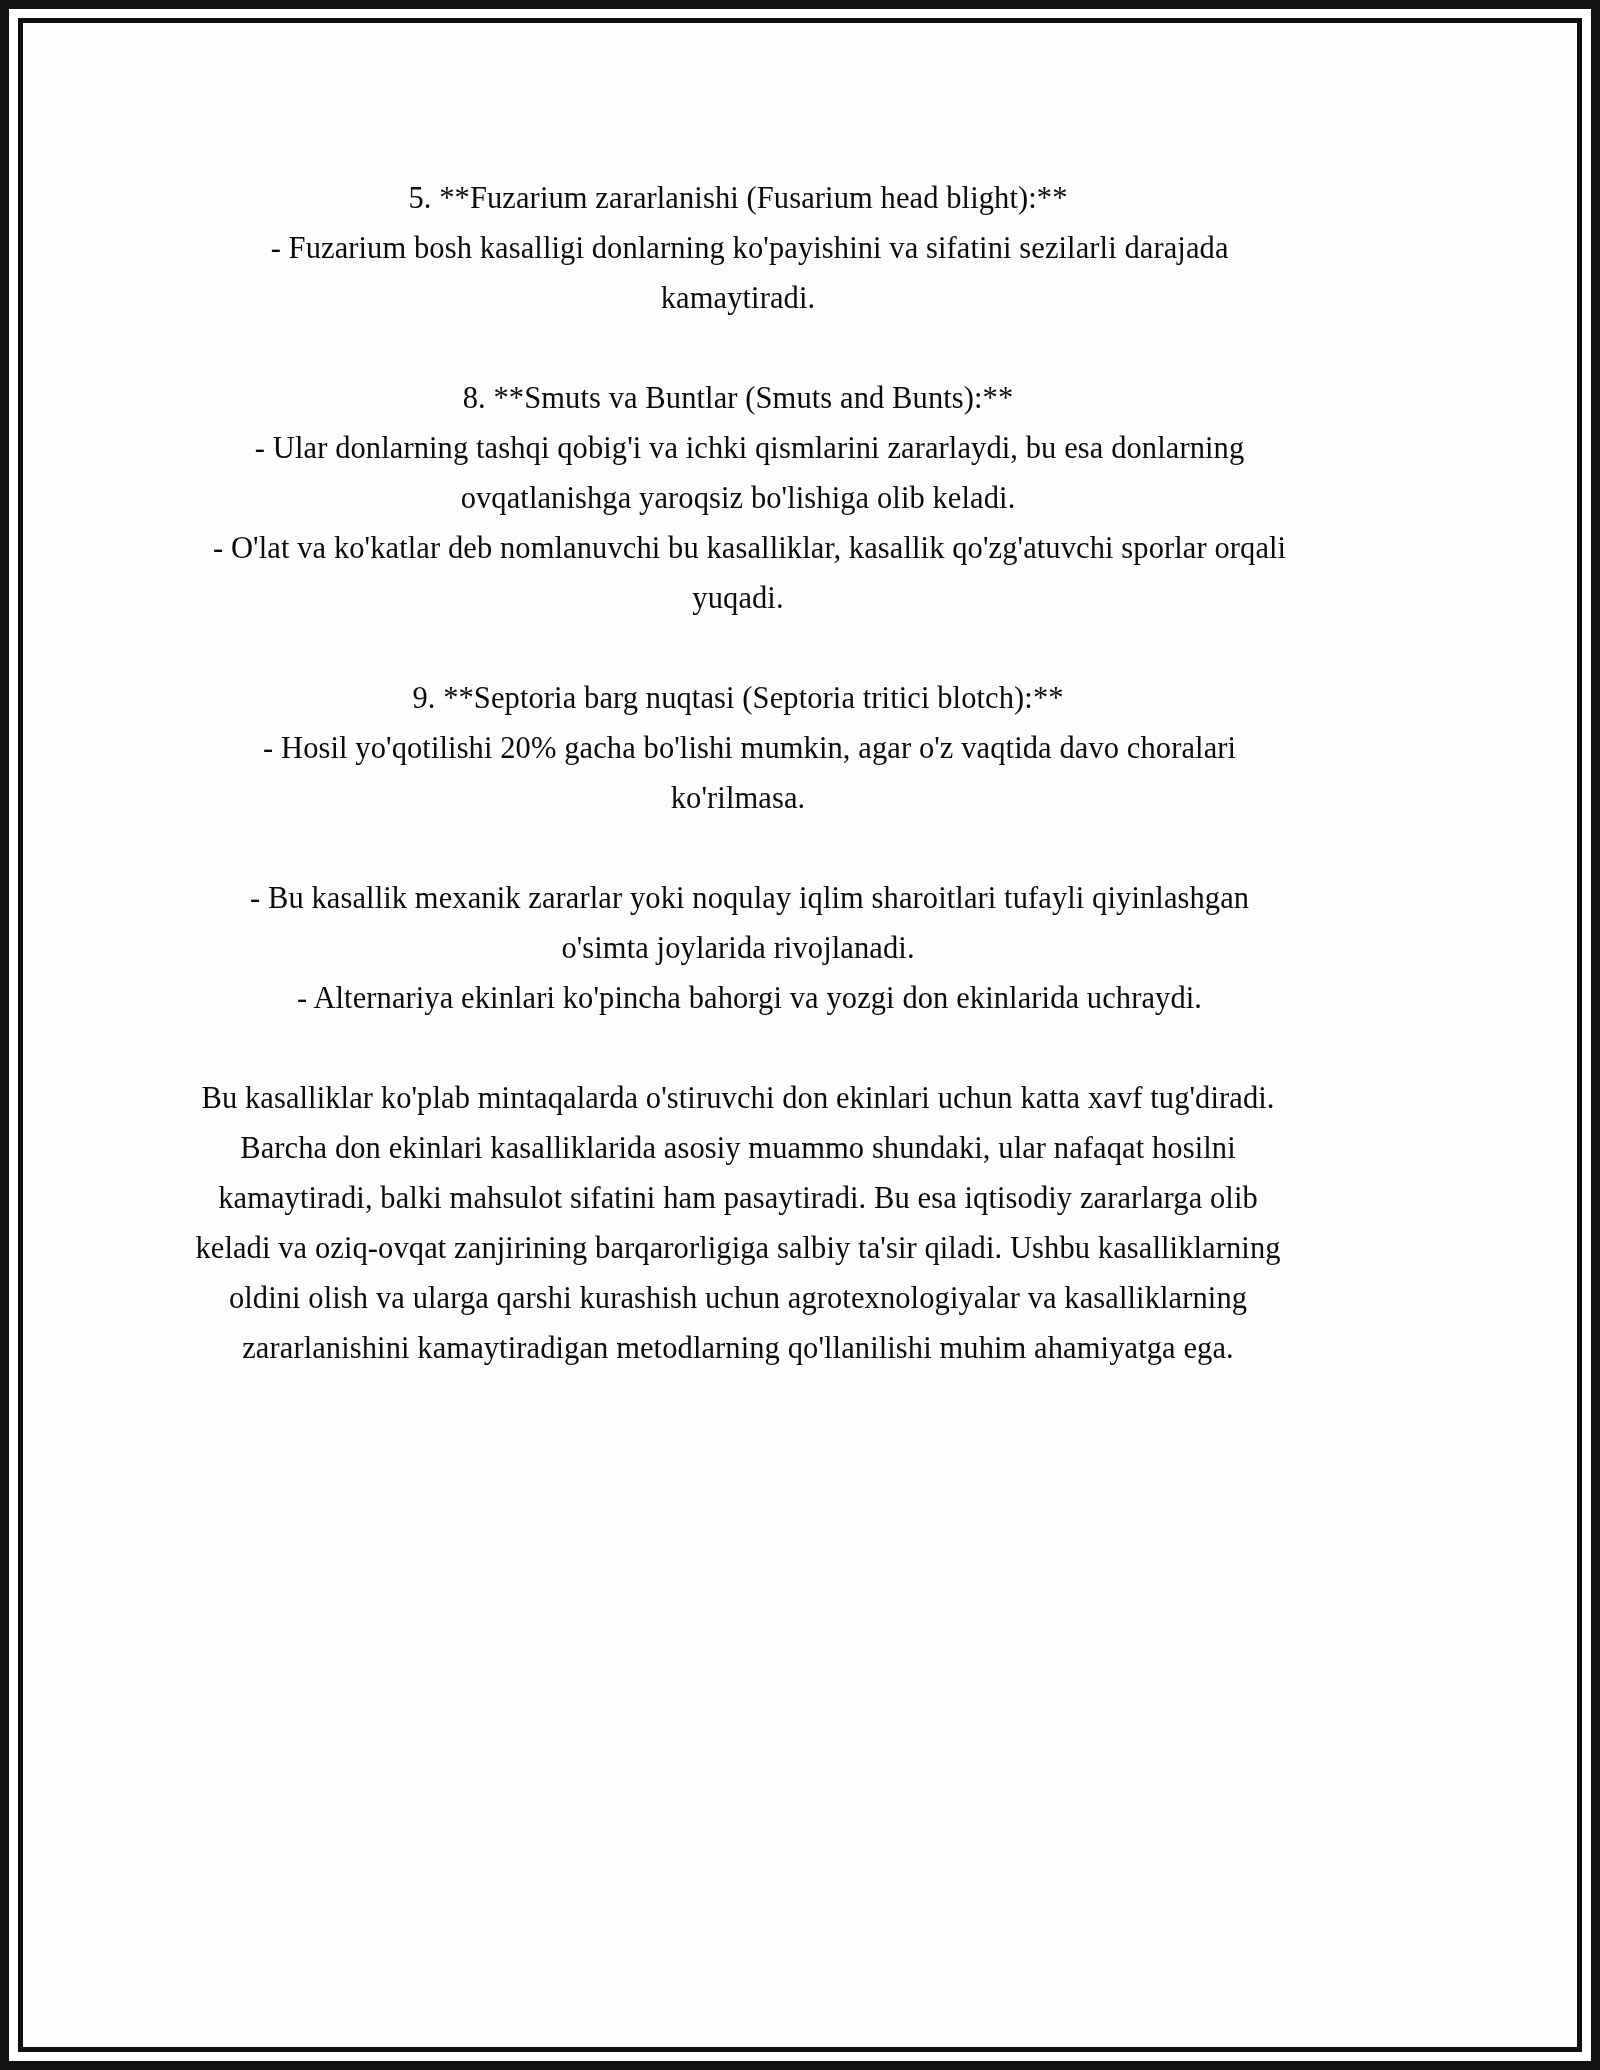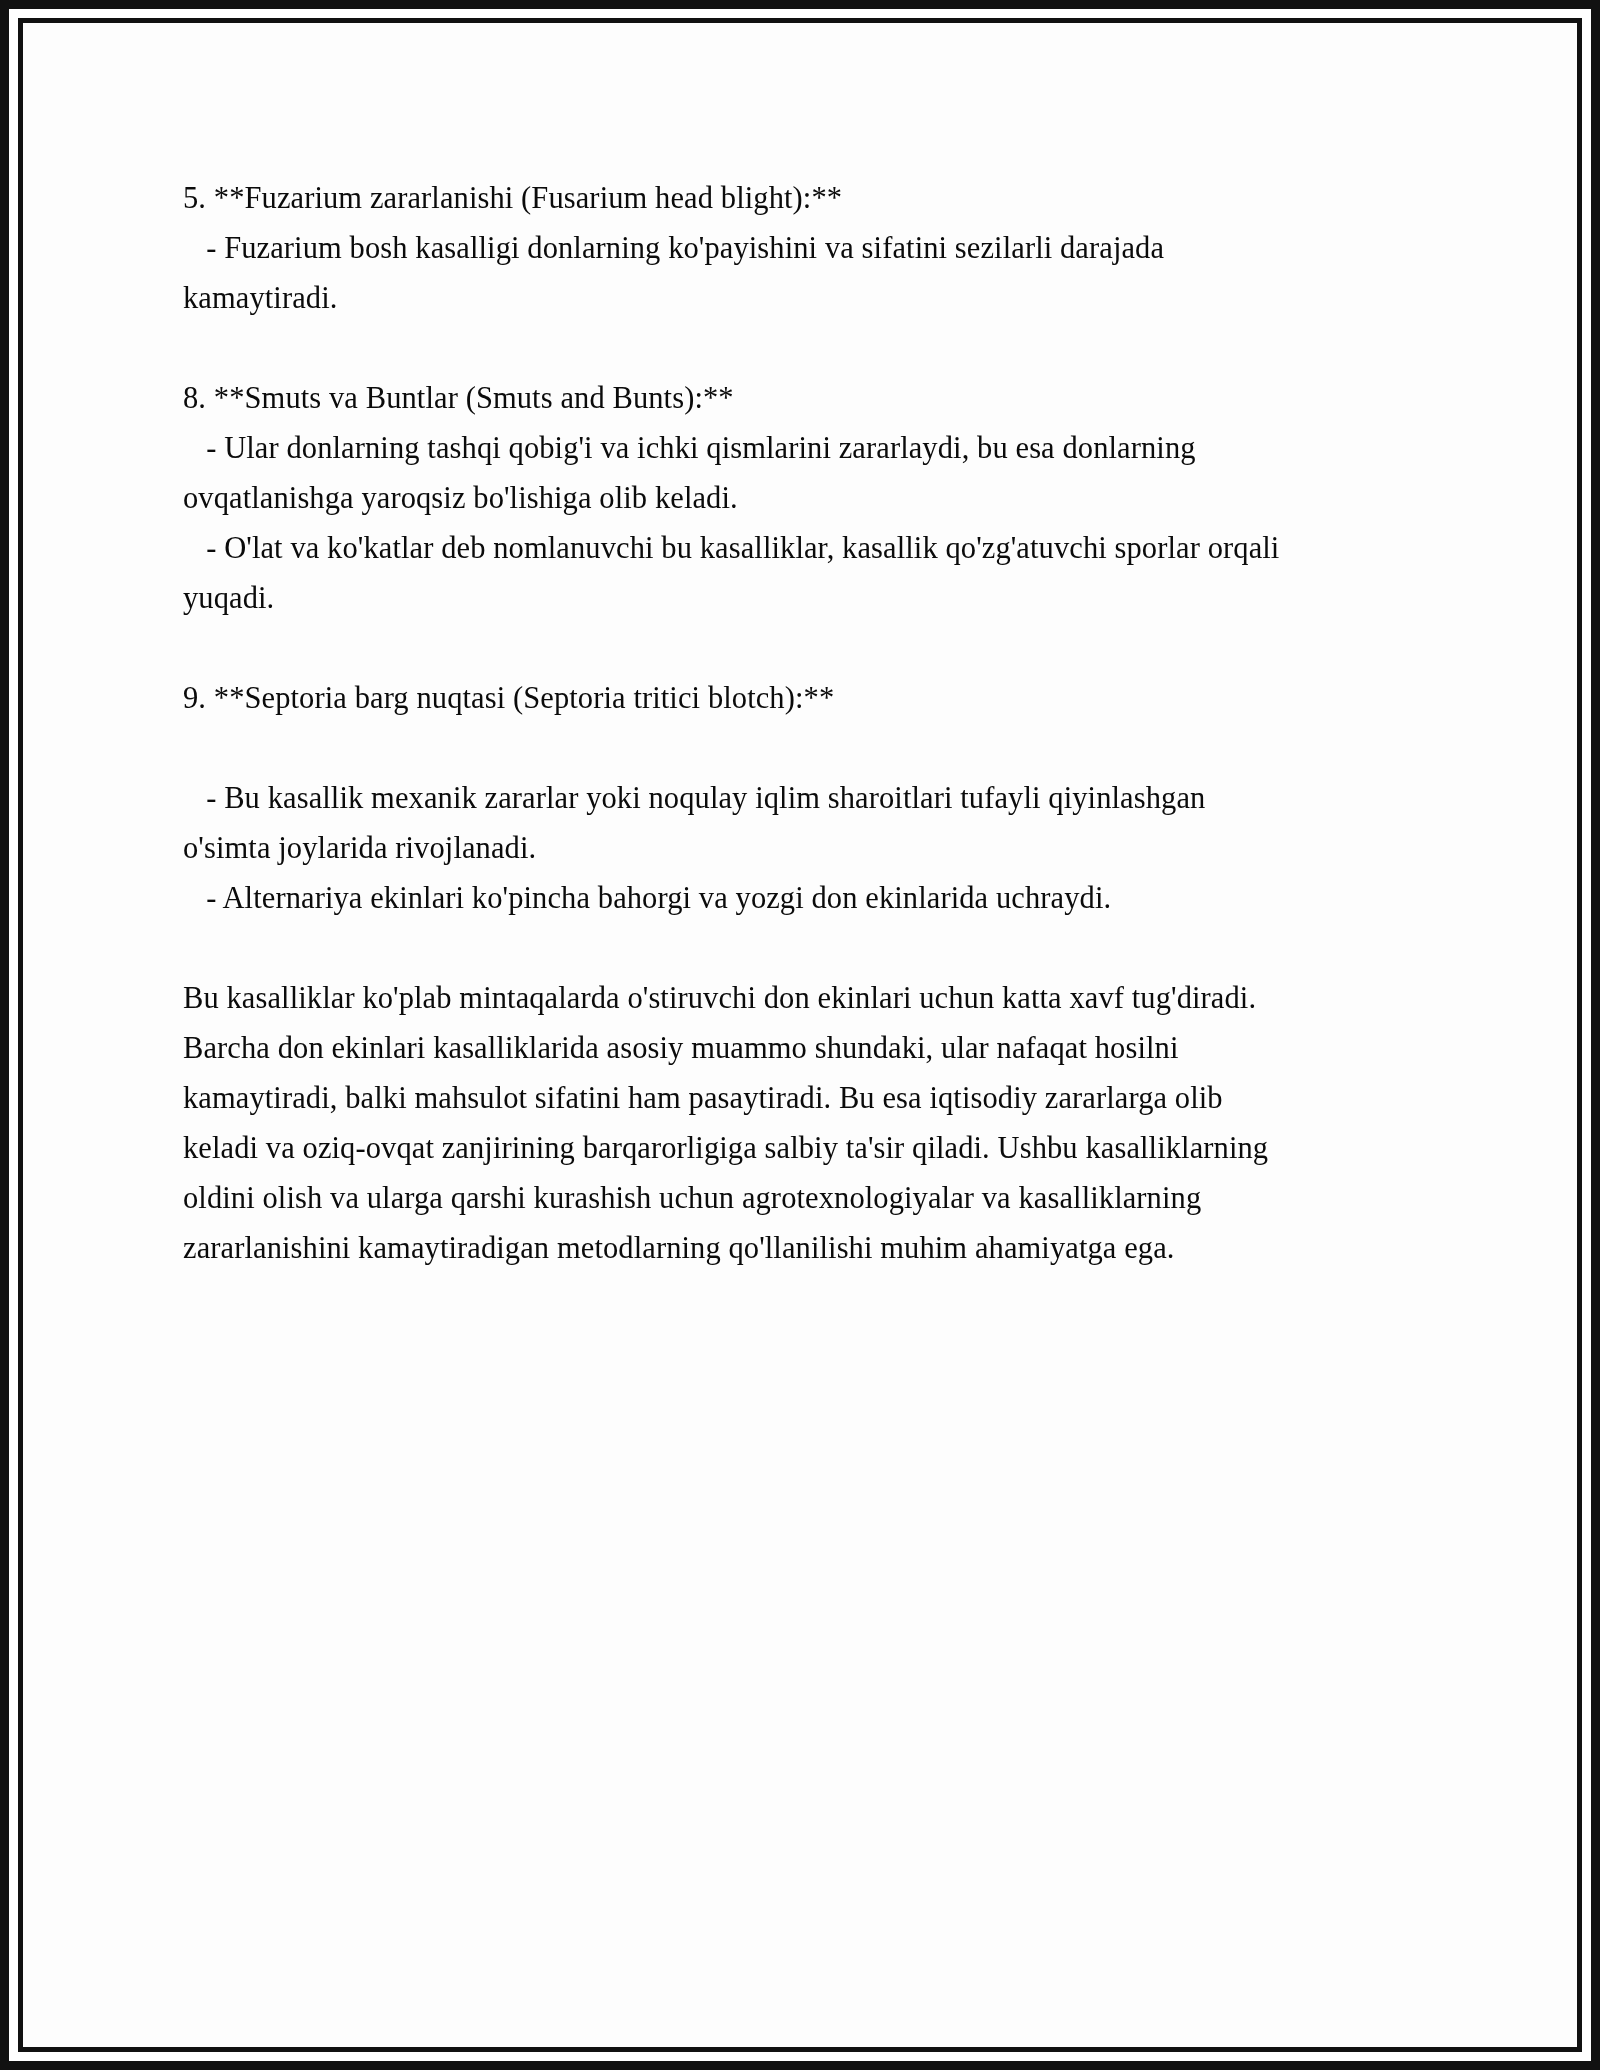--- a/index.html
+++ b/index.html
@@ -51,21 +51,21 @@
   }
   .block {
     margin: 0 0 0 0;
   }
   .para {
     font-size: 30.5px;
     line-height: 50px;
     letter-spacing: 0.1px;
     white-space: pre-wrap;
     margin: 0;
-    text-align: left;
+    text-align: center;
     color: #0b0b0b;
   }
   .para.heading {
     font-size: 30.5px;
   }
   .spacer {
     height: 50px;
   }
 </style>
 </head>
@@ -87,20 +87,21 @@
         <div class="block">
           <p class="para heading">8. **Smuts va Buntlar (Smuts and Bunts):**</p>
           <p class="para">   - Ular donlarning tashqi qobig'i va ichki qismlarini zararlaydi, bu esa donlarning ovqatlanishga yaroqsiz bo'lishiga olib keladi.</p>
           <p class="para">   - O'lat va ko'katlar deb nomlanuvchi bu kasalliklar, kasallik qo'zg'atuvchi sporlar orqali yuqadi.</p>
         </div>
 
         <div class="spacer"></div>
 
         <div class="block">
           <p class="para heading">9. **Septoria barg nuqtasi (Septoria tritici blotch):**</p>
+          <p class="para">   - Hosil yo'qotilishi 20% gacha bo'lishi mumkin, agar o'z vaqtida davo choralari ko'rilmasa.</p>
         </div>
 
         <div class="spacer"></div>
 
         <div class="block">
           <p class="para">   - Bu kasallik mexanik zararlar yoki noqulay iqlim sharoitlari tufayli qiyinlashgan o'simta joylarida rivojlanadi.</p>
           <p class="para">   - Alternariya ekinlari ko'pincha bahorgi va yozgi don ekinlarida uchraydi.</p>
         </div>
 
         <div class="spacer"></div>

